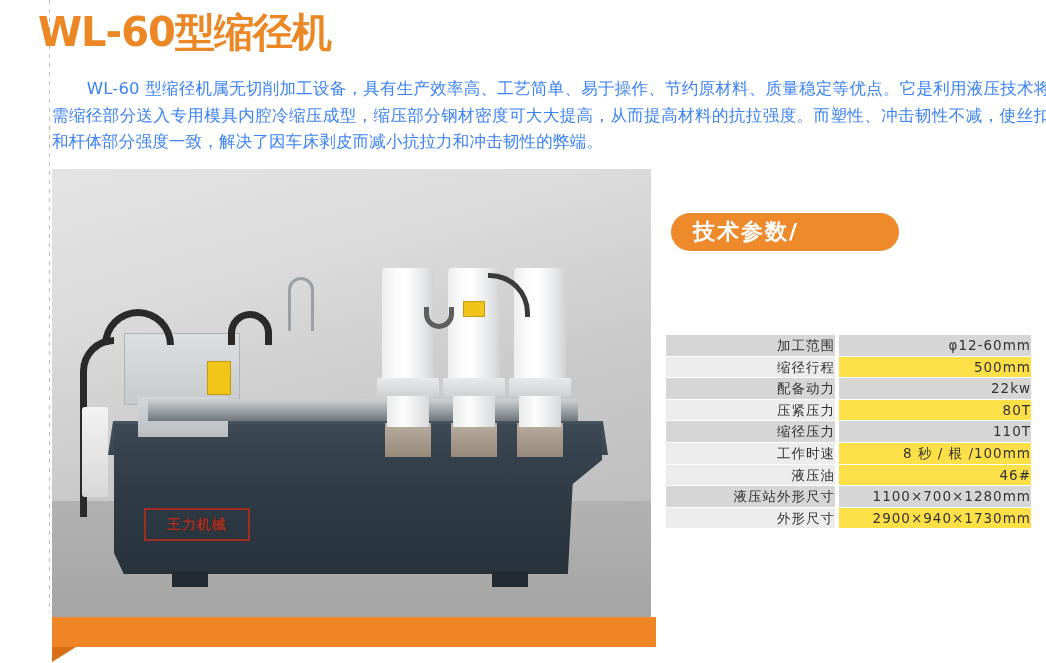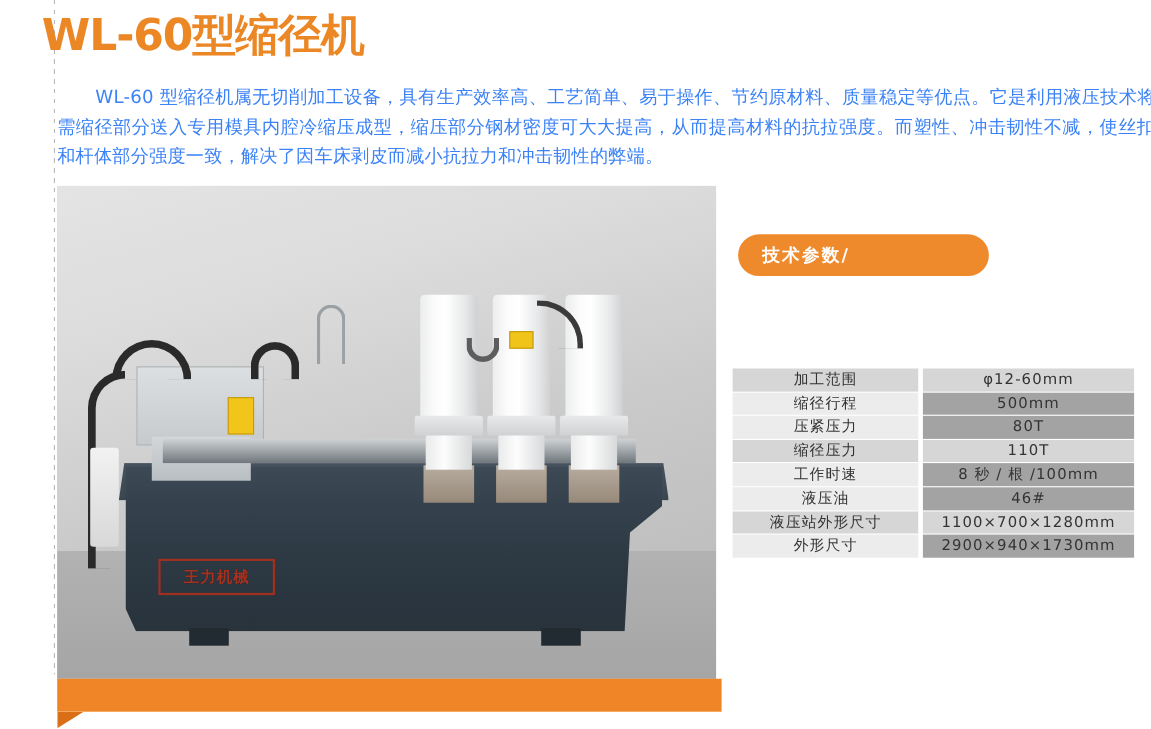--- a/index.html
+++ b/index.html
@@ -163,39 +163,39 @@
     clip-path:polygon(0 0, 100% 0, 0 100%);
   }
 
   
   .pill{
     position:absolute; left:627px; top:213px;
     width:228px; height:38px;
     background:#ee8a2c; border-radius:19px;
     display:flex; align-items:center;
     padding-left:22px;
-    color:#ffffff; font-size:16px; font-weight:bold; letter-spacing:2px;
+    color:#ffffff; font-size:22px; font-weight:bold; letter-spacing:2px;
   }
 
   
   .spec{
     position:absolute; left:622px; top:334px;
     width:365px;
     border-collapse:separate; border-spacing:0 1px;
   }
   .spec tr td{
     height:20.6px; line-height:20.6px;
     font-size:13.5px; color:#333333;
-    text-align:center; vertical-align:middle;
+    text-align:right; vertical-align:middle;
     letter-spacing:1px;
     white-space:nowrap;
   }
   .spec td.k{ width:169px; background:#ececec; }
   .spec td.gap{ width:4px; background:#ffffff; padding:0; }
-  .spec td.v{ width:192px; background:#a3a3a3; }
+  .spec td.v{ width:192px; background:#fde047; }
   .spec tr.alt td.k, .spec tr.alt td.v{ background:#d6d6d6; }
 </style>
 </head>
 <body>
 
 <div id="page">
 
   <div class="dash-left"></div>
 
   <h1 class="title">WL-60型缩径机</h1>
@@ -257,20 +257,25 @@
         <tr class="alt">
           <td class="k">加工范围</td>
           <td class="gap"></td>
           <td class="v">φ12-60mm</td>
         </tr>
         <tr>
           <td class="k">缩径行程</td>
           <td class="gap"></td>
           <td class="v">500mm</td>
         </tr>
+        <tr class="alt">
+          <td class="k">配备动力</td>
+          <td class="gap"></td>
+          <td class="v">22kw</td>
+        </tr>
         <tr>
           <td class="k">压紧压力</td>
           <td class="gap"></td>
           <td class="v">80T</td>
         </tr>
         <tr class="alt">
           <td class="k">缩径压力</td>
           <td class="gap"></td>
           <td class="v">110T</td>
         </tr>

